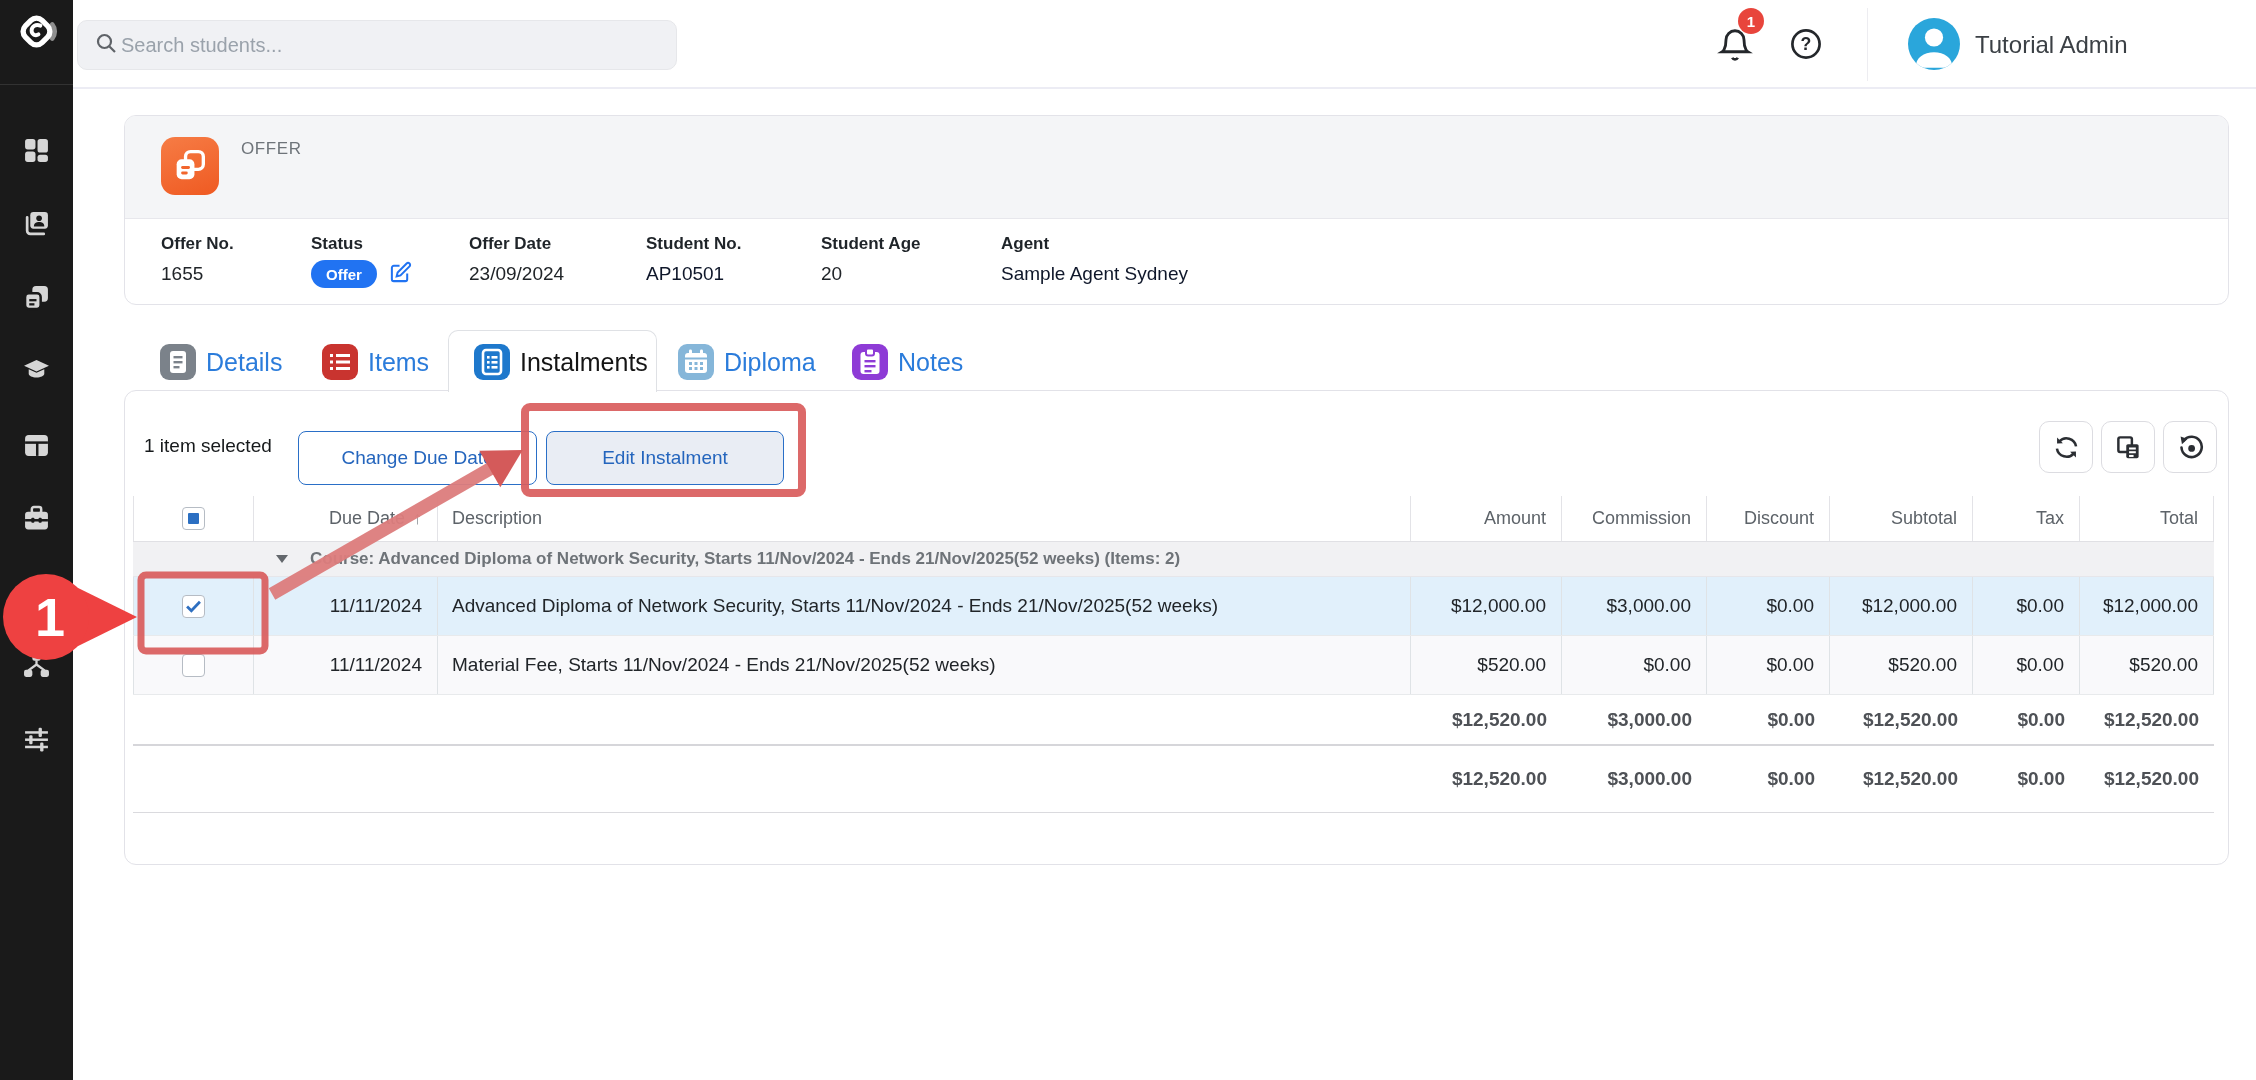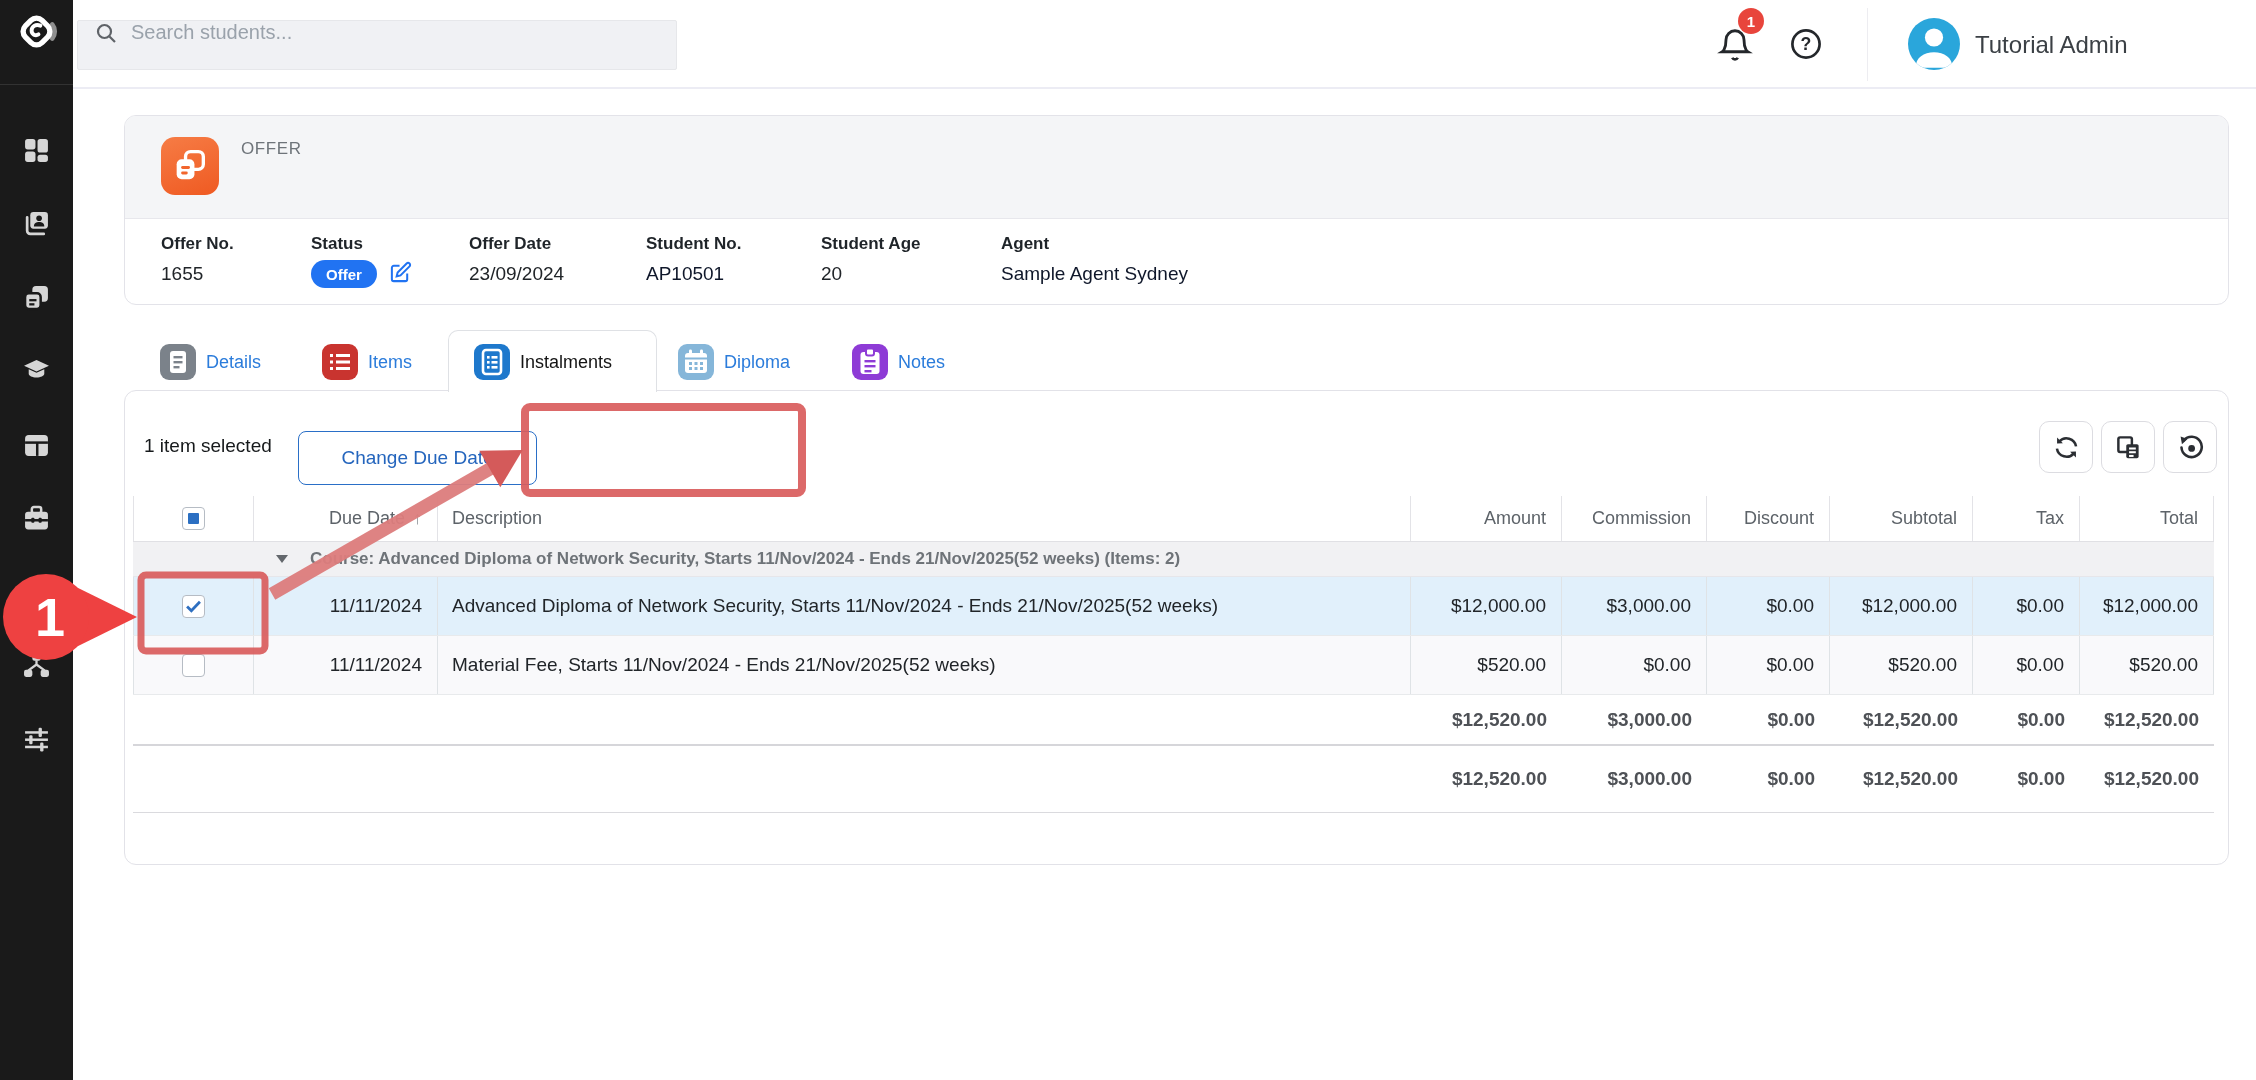--- a/index.html
+++ b/index.html
@@ -7,21 +7,21 @@
   body { position:relative; background:#fff; font-family:"Liberation Sans", sans-serif; overflow:hidden; color:#212529; }
 
   
   .sidebar { position:absolute; left:0; top:0; width:73px; height:1080px; background:#1a1a1a; z-index:5; }
   .sidebar .logo { position:absolute; left:13px; top:8px; width:47px; height:47px; }
   .sidebar .logo-sep { position:absolute; left:0; top:84px; width:73px; height:1px; background:#323232; }
   .nav-ic { position:absolute; left:23px; width:27px; height:27px; }
 
   
   .topbar { position:absolute; left:73px; top:0; width:2183px; height:89px; background:#fff; border-bottom:2px solid #ececf4; z-index:4; }
-  .search-box { position:absolute; left:77px; top:20px; width:600px; height:50px; background:#f0f1f4; border:1px solid #e6e7ea; border-radius:2px; display:flex; align-items:flex-start; padding:0 16px; gap:13px; }
+  .search-box { position:absolute; left:77px; top:20px; width:600px; height:50px; background:#f0f1f4; border:1px solid #e6e7ea; border-radius:10px; display:flex; align-items:center; padding:0 16px; gap:3px; }
   .search-box input { flex:1; border:none; outline:none; background:transparent; font-size:20px; color:#3c4043; font-family:"Liberation Sans",sans-serif; }
   .search-box input::placeholder { color:#9aa2ab; }
   .bell-wrap { position:absolute; left:1717px; top:26px; width:36px; height:38px; cursor:pointer; }
   .badge { position:absolute; left:1738px; top:8px; min-width:26px; height:26px; border-radius:13px; background:#e8453c; color:#fff; font-size:15px; font-weight:bold; display:flex; align-items:center; justify-content:center; }
   .help-wrap { position:absolute; left:1789px; top:27px; width:34px; height:34px; cursor:pointer; }
   .top-divider { position:absolute; left:1867px; top:8px; width:1px; height:73px; background:#ededf1; }
   .avatar { position:absolute; left:1908px; top:18px; width:52px; height:52px; border-radius:50%; background:#2aa6db; overflow:hidden; }
   .user-name { position:absolute; left:1975px; top:0; height:89px; display:flex; align-items:center; font-size:24px; color:#3b4045; font-weight:500; }
 
   
@@ -41,21 +41,21 @@
   .d-label { font-size:17px; font-weight:bold; color:#1f2429; }
   .d-value { margin-top:9px; font-size:19px; color:#212529; }
   .d-link { color:#0f172a; cursor:pointer; }
   .status-line { margin-top:6px; display:flex; align-items:center; gap:12px; }
   .pill { background:#2173f2; color:#fff; font-size:15px; font-weight:bold; height:28px; padding:0 15px; border-radius:14px; display:flex; align-items:center; }
 
   
   .tab-active-bg { position:absolute; left:448px; top:330px; width:209px; height:62px; background:#fff; border:1px solid #dfe1e5; border-bottom:none; border-radius:10px 10px 0 0; z-index:3; }
   .tab { position:absolute; top:344px; height:36px; display:flex; align-items:center; gap:10px; z-index:4; cursor:pointer; }
   .tab-ic { width:36px; height:36px; border-radius:9px; display:flex; align-items:center; justify-content:center; }
-  .tab-label { font-size:18px; color:#2b7cdb; }
+  .tab-label { font-size:25px; color:#2b7cdb; }
   .tab-label.active { color:#141414; }
 
   
   .table-card { position:absolute; left:124px; top:390px; width:2105px; height:475px; background:#fff; border:1px solid #e2e2e8; border-radius:12px; z-index:2; }
   .sel-text { position:absolute; left:19px; top:44px; font-size:19px; color:#16191b; }
   .tb-btn { position:absolute; top:40px; height:54px; border:1px solid #2a6fc7; border-radius:8px; background:#fff; color:#2465bd; font-size:19px; display:flex; align-items:center; justify-content:center; cursor:pointer; }
   .tb-btn.pressed { background:#e9edf4; }
   .icon-btn { position:absolute; top:30px; width:54px; height:52px; border:1px solid #dcdce1; border-radius:10px; background:#fff; display:flex; align-items:center; justify-content:center; cursor:pointer; }
 
   .tbl { position:absolute; left:8px; top:105px; width:2081px; }
@@ -324,20 +324,21 @@
         <rect x="12.5" y="21" width="11" height="2.4" fill="#8e3bd6"></rect>
         <rect x="12.5" y="26" width="7" height="2.4" fill="#8e3bd6"></rect>
       </svg>
   </span>
   <span class="tab-label">Notes</span>
 </div>
 
 <section class="table-card">
   <div class="sel-text">1 item selected</div>
   <button class="tb-btn" style="left:173px;width:239px">Change Due Date</button>
+  <button class="tb-btn pressed" style="left:421px;width:238px">Edit Instalment</button>
 
   <div class="icon-btn" style="left:1914px">
     <svg viewBox="0 0 24 24" width="27" height="27" fill="none" stroke="#2b2e33" stroke-width="2.3">
         <path d="M20.5 11a8.6 8.6 0 0 0-15-4.2"></path>
         <path d="M3.5 13a8.6 8.6 0 0 0 15 4.2"></path>
         <polygon points="3.6,3.2 3.6,8.4 8.8,8.2" fill="#2b2e33" stroke="none"></polygon>
         <polygon points="20.4,20.8 20.4,15.6 15.2,15.8" fill="#2b2e33" stroke="none"></polygon>
       </svg>
   </div>
   <div class="icon-btn" style="left:1976px">

